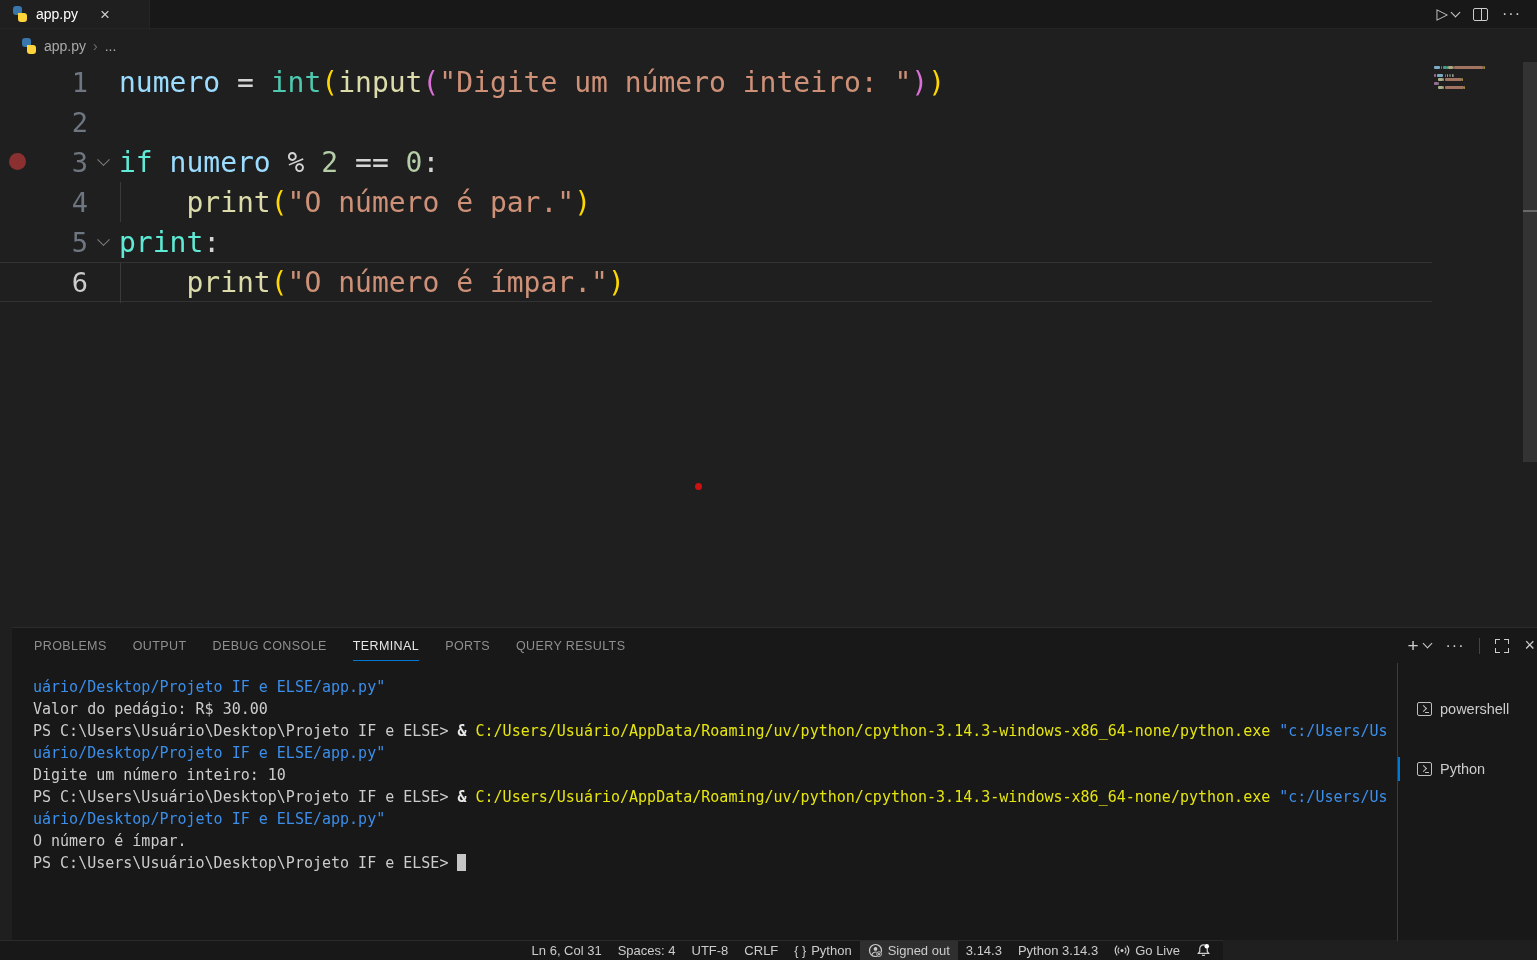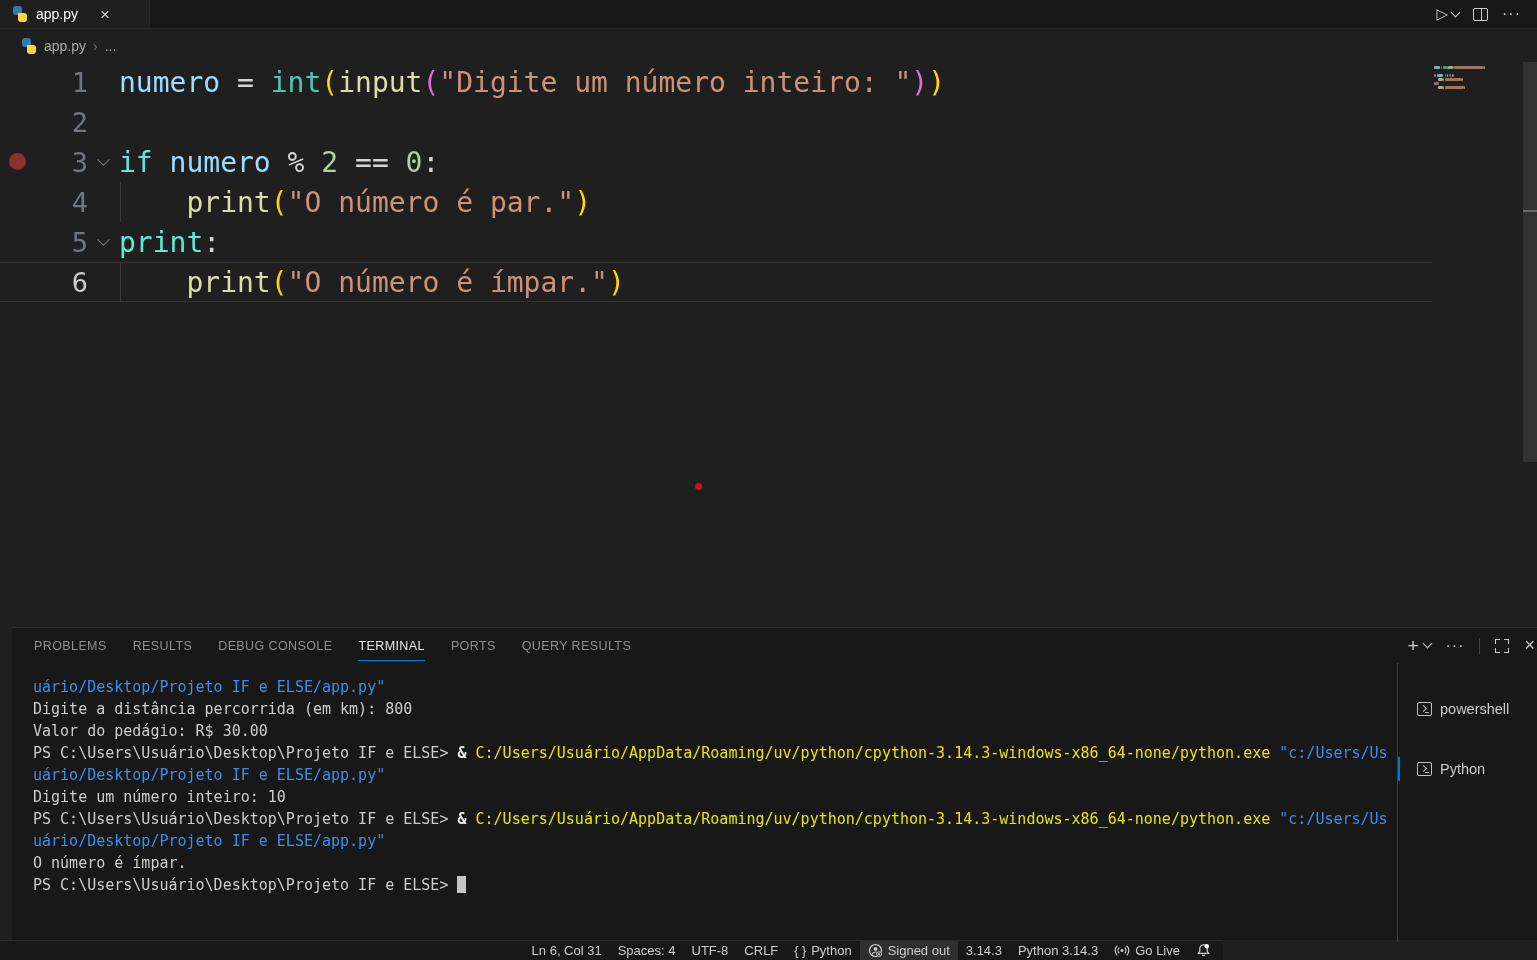--- a/index.html
+++ b/index.html
@@ -195,21 +195,21 @@
       <span class="mm-seg" style="left: 32.45px; top: 24px; width: 1.05px; background: rgb(199, 172, 63);"></span>
     </div>
   <div class="editor-scrollbar"></div>
   <div class="ruler-mark"></div>
   <div class="stray-dot"></div>
 
   <div class="panel">
     <div class="panel-header">
       <div class="panel-tabs" id="panel-tabs">
           <div class="panel-tab">PROBLEMS</div>
-          <div class="panel-tab">RESULTS</div>
+          <div class="panel-tab">OUTPUT</div>
           <div class="panel-tab">DEBUG CONSOLE</div>
           <div class="panel-tab active">TERMINAL</div>
           <div class="panel-tab">PORTS</div>
           <div class="panel-tab">QUERY RESULTS</div>
         </div>
       <div class="panel-actions">
         <span style="display:flex;align-items:center;gap:5px">
           <span class="pa-plus">+</span>
           <span class="chev"></span>
         </span>
@@ -219,21 +219,20 @@
             <i></i>
             <i></i>
             <i></i>
             <i></i>
           </span>
         <span class="pa-close">×</span>
       </div>
     </div>
     <div class="terminal-body" id="terminal-body">
         <div class="t-line"><span class="t-blue">uário/Desktop/Projeto IF e ELSE/app.py"</span></div>
-        <div class="t-line"><span class="t-fg">Digite a distância percorrida (em km): 800</span></div>
         <div class="t-line"><span class="t-fg">Valor do pedágio: R$ 30.00</span></div>
         <div class="t-line"><span class="t-fg">PS C:\Users\Usuário\Desktop\Projeto IF e ELSE&gt; </span><span class="t-fgb">&amp; </span><span class="t-yellow">C:/Users/Usuário/AppData/Roaming/uv/python/cpython-3.14.3-windows-x86_64-none/python.exe</span><span class="t-fg"> </span><span class="t-blue">"c:/Users/Us</span></div>
         <div class="t-line"><span class="t-blue">uário/Desktop/Projeto IF e ELSE/app.py"</span></div>
         <div class="t-line"><span class="t-fg">Digite um número inteiro: 10</span></div>
         <div class="t-line"><span class="t-fg">PS C:\Users\Usuário\Desktop\Projeto IF e ELSE&gt; </span><span class="t-fgb">&amp; </span><span class="t-yellow">C:/Users/Usuário/AppData/Roaming/uv/python/cpython-3.14.3-windows-x86_64-none/python.exe</span><span class="t-fg"> </span><span class="t-blue">"c:/Users/Us</span></div>
         <div class="t-line"><span class="t-blue">uário/Desktop/Projeto IF e ELSE/app.py"</span></div>
         <div class="t-line"><span class="t-fg">O número é ímpar.</span></div>
         <div class="t-line"><span class="t-fg">PS C:\Users\Usuário\Desktop\Projeto IF e ELSE&gt; </span><span class="t-cursor"></span></div>
       </div>
     <div class="terminal-sidebar" id="terminal-sidebar">

